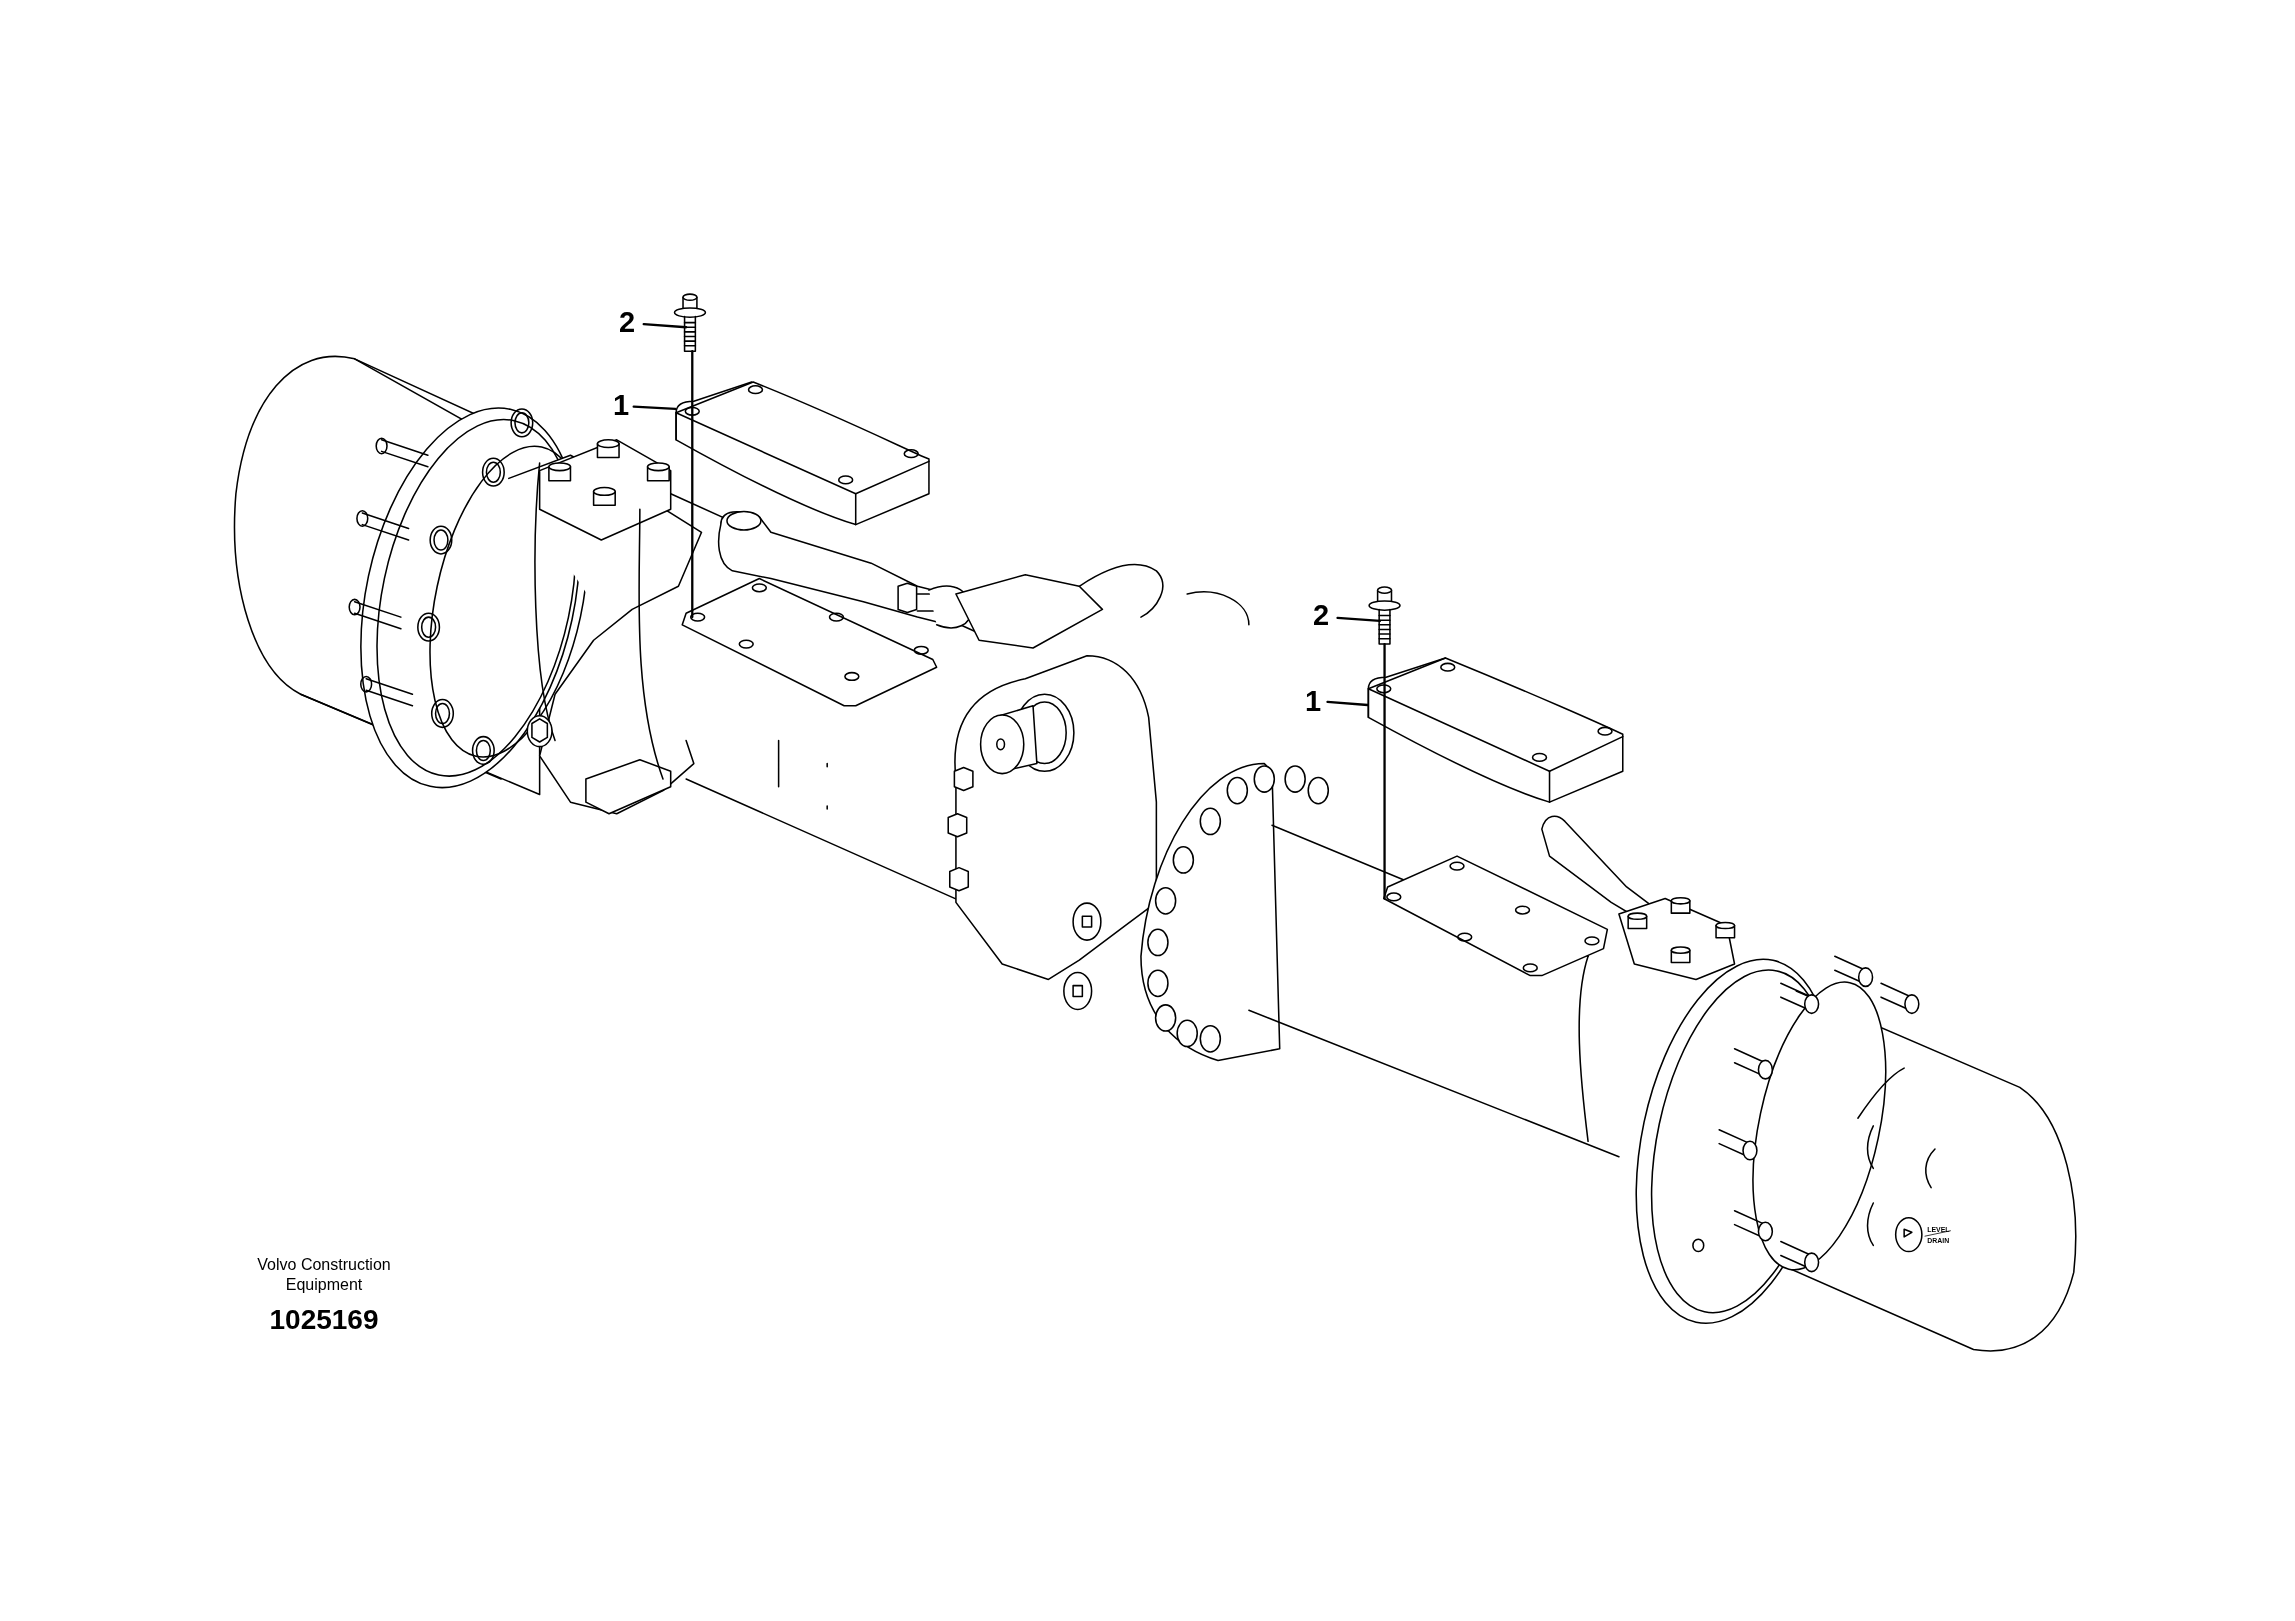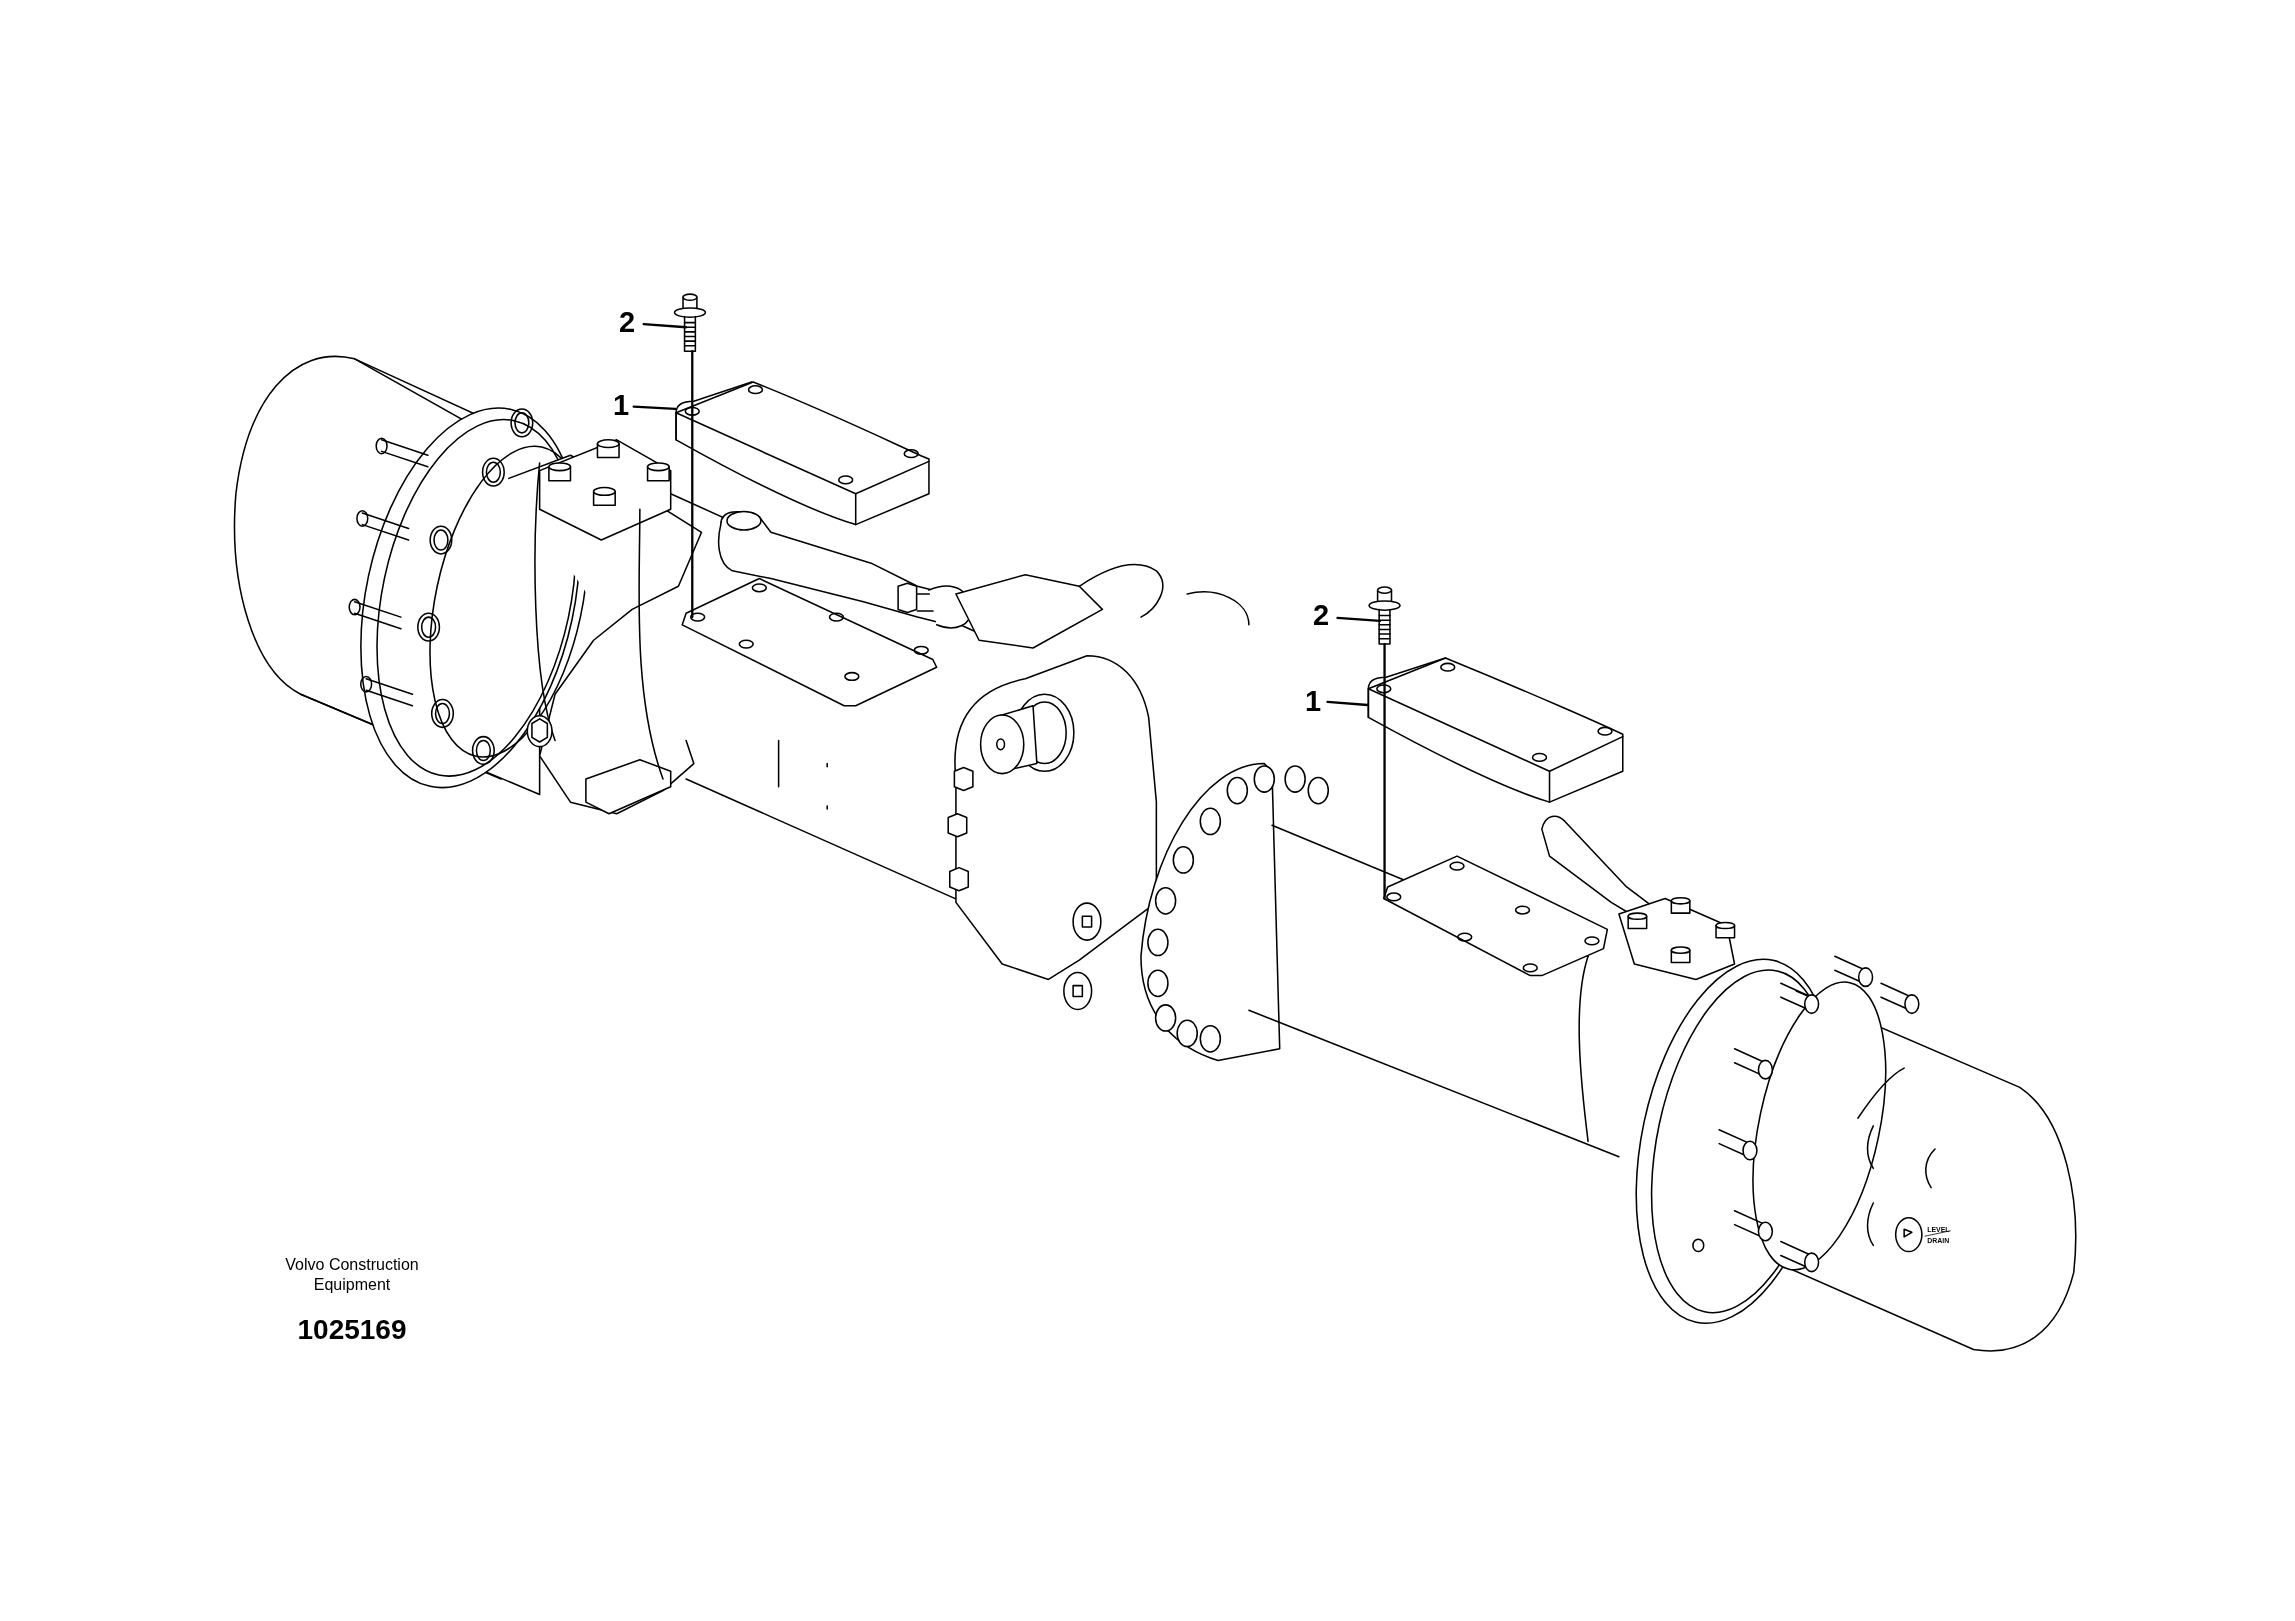--- a/index.html
+++ b/index.html
@@ -1,21 +1,21 @@
 <!DOCTYPE html>
 <html style="font-size:12.3px"><head>
 <meta charset="utf-8">
 <style>
   html, body { margin: 0; padding: 0; background: #ffffff; }
   body { width: 2295px; height: 1622px; position: relative; overflow: hidden; font-family: "Liberation Sans", sans-serif; }
   #drawing { position: absolute; left: 0; top: 0; width: 2295px; height: 1622px; }
   .callout { position: absolute; font-family: "Liberation Sans", sans-serif; font-weight: bold; font-size: 29px; color: #000; line-height: 1; }
-  .footer { position: absolute; left: 244px; top: 1255px; width: 216px; text-align: center; color: #000; }
+  .footer { position: absolute; left: 216px; top: 1255px; width: 216px; text-align: center; color: #000; }
   .footer .brand { font-family: "Liberation Sans", sans-serif; font-size: 16px; line-height: 20px; display: block; }
-  .footer .number { font-family: "Liberation Sans", sans-serif; font-weight: bold; font-size: 28px; line-height: 34px; display: block; margin-top: 18px; }
+  .footer .number { font-family: "Liberation Sans", sans-serif; font-weight: bold; font-size: 28px; line-height: 34px; display: block; margin-top: 8px; }
 </style>
 </head>
 <body>
 
 <svg id="drawing" viewBox="0 0 2977 2103" xmlns="http://www.w3.org/2000/svg" fill="none" stroke="#000" stroke-width="2" stroke-linejoin="round" stroke-linecap="round">
 
   <g>
     <path d="M460,465 C380,445 320,520 306,640 C296,760 330,870 390,900 L700,1030 L700,600 Z" fill="#fff"></path>
     <path d="M460,465 L700,575"></path>
     <path d="M390,900 L650,1010"></path>

